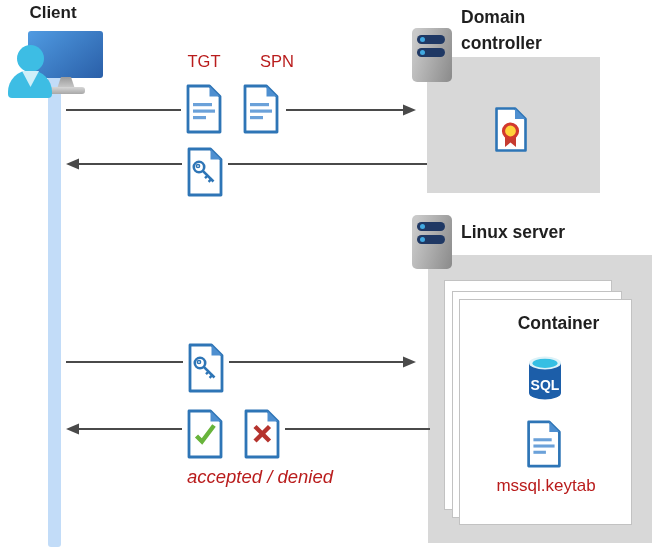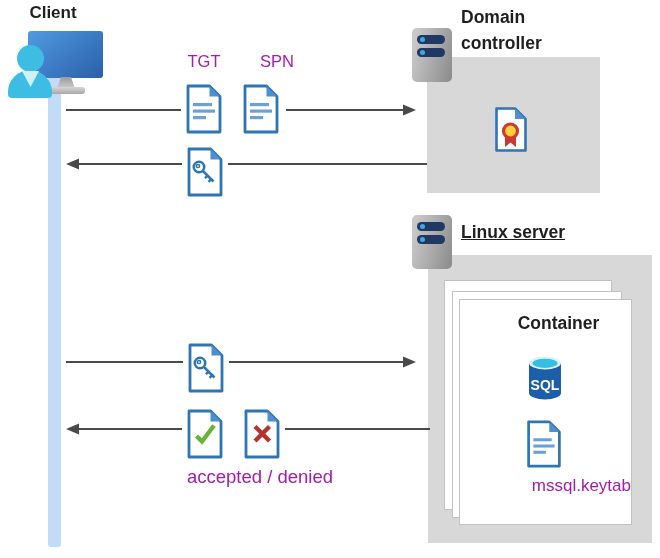--- a/index.html
+++ b/index.html
@@ -1,21 +1,21 @@
 <!DOCTYPE html>
 <html><head>
 <meta charset="utf-8">
 <style>
   html,body{margin:0;padding:0;background:#ffffff;}
   .diagram{
     position:relative;width:660px;height:558px;background:#ffffff;overflow:hidden;
     font-family:"Liberation Sans","DejaVu Sans",sans-serif;
   }
   .abs{position:absolute;}
-  .lbl{color:#a21caf;}
+  .lbl{color:#b91c1c;}
   .lbl-bold{font-weight:700;color:#1f1f1f;}
   .center{text-align:center;}
 
   
   .monitor{left:28px;top:31px;width:75px;height:47px;border-radius:3px;
     background:linear-gradient(140deg,#509be2 0%,#2a5fa8 100%);z-index:3;}
   .stand-neck{left:57px;top:77px;width:18px;height:12px;z-index:3;
     clip-path:polygon(22% 0,78% 0,100% 100%,0 100%);
     background:linear-gradient(#9a9a9a,#cfcfcf);}
   .stand-base{left:45px;top:87px;width:40px;height:7px;border-radius:3px;z-index:3;
@@ -39,26 +39,26 @@
   .server-bar{position:absolute;left:5px;width:28px;height:9px;border-radius:4.5px;background:#1f3864;}
   .server-bar .dot{position:absolute;left:2.5px;top:1.8px;width:5.5px;height:5.5px;border-radius:50%;background:#41a9e1;}
 
   .sheet{background:#ffffff;border:1.5px solid #c2c2c2;box-sizing:border-box;z-index:1;}
 
   .arrows{left:0;top:0;z-index:2;}
   .docsvg{z-index:5;}
 
   .client-label{left:0;top:3px;width:106px;font-size:17px;}
   .dc-label{left:461px;top:4px;width:112px;font-size:17.5px;line-height:26px;}
-  .lx-label{left:461px;top:222px;width:180px;font-size:17.5px;text-decoration:underline;}
+  .lx-label{left:461px;top:222px;width:180px;font-size:17.5px;}
   .tgt-label{left:183px;top:52px;width:42px;font-size:16.5px;}
   .spn-label{left:256px;top:52px;width:42px;font-size:16.5px;}
   .container-label{left:459px;top:313px;width:199px;font-size:17.5px;z-index:2;}
-  .keytab-label{left:461px;top:476px;width:170px;font-size:17px;z-index:2;text-align:right;}
-  .result-label{left:148px;top:466px;width:224px;font-size:18.5px;}
+  .keytab-label{left:461px;top:476px;width:170px;font-size:17px;z-index:2;}
+  .result-label{left:148px;top:466px;width:224px;font-size:18.5px;font-style:italic;}
 </style>
 </head>
 <body>
 
 <div class="diagram">
 
   <div class="abs lifeline"></div>
 
   <div class="abs gray-box dc-box"></div>
   <div class="abs gray-box lx-box"></div>

